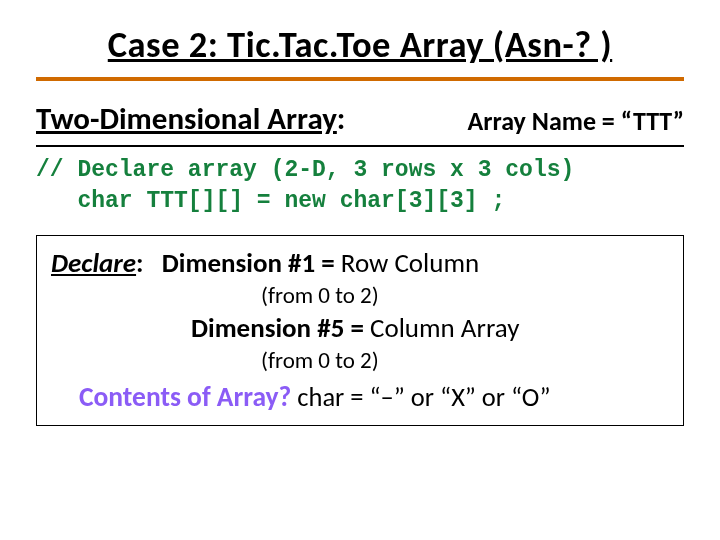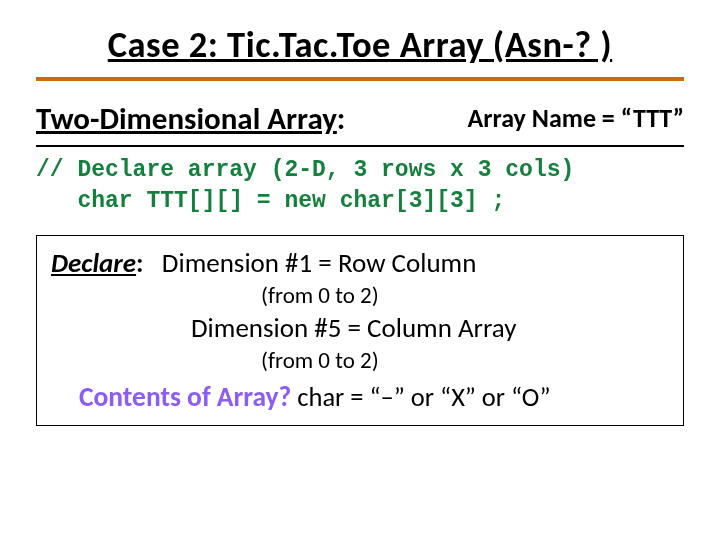--- a/index.html
+++ b/index.html
@@ -27,21 +27,21 @@
     margin: 0 0 10px 0;
     white-space: nowrap;
   }
   .hr {
     border: 0;
     border-top: 4px solid #d06a00;
     margin: 6px 0 18px 0;
   }
   .subhead-row {
     display: flex;
-    align-items: center;
+    align-items: flex-end;
     gap: 14px;
     margin-bottom: 8px;
   }
   .subhead {
     font-weight: 700;
     text-decoration: underline;
     font-size: 31px;
   }
   .subhead-colon {
     font-weight: 700;
@@ -76,21 +76,21 @@
   }
   .anatomy-label {
     font-style: italic;
     font-weight: 700;
     text-decoration: underline;
   }
   .anatomy-colon {
     font-weight: 700;
   }
   .dimlabel {
-    font-weight: 400;
+    font-weight: 700;
   }
   .anatomy-from {
     font-size: 23px;
     margin: 2px 0 2px 210px;
   }
   .anatomy-line2 {
     font-size: 27px;
     margin-left: 140px;
   }
   .anatomy-from2 {

